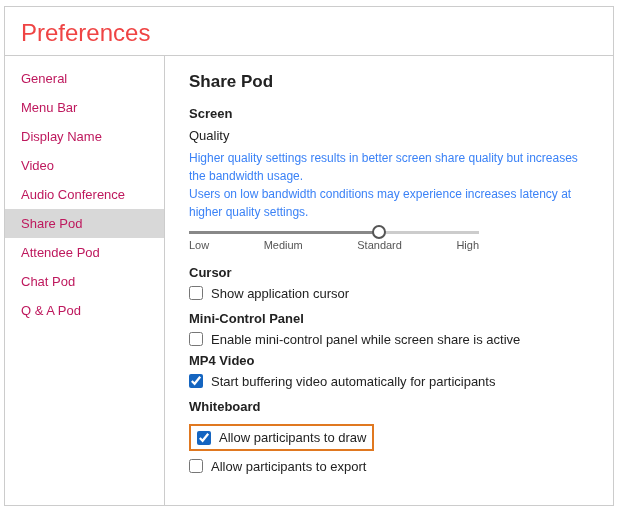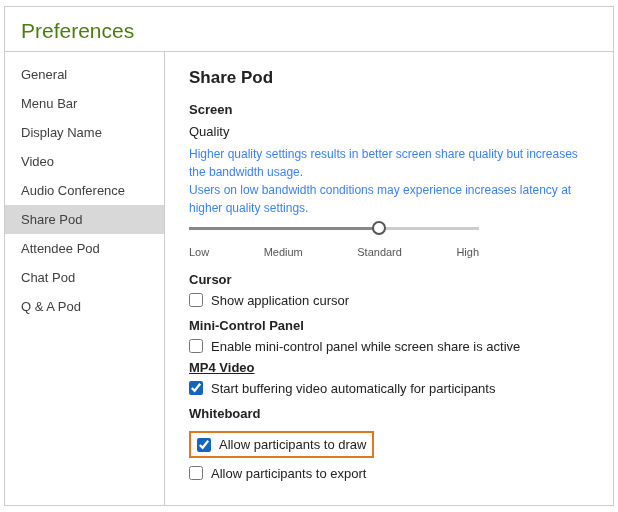--- a/index.html
+++ b/index.html
@@ -18,39 +18,39 @@
       margin: 6px auto;
       border: 1px solid #ccc;
       display: flex;
       flex-direction: column;
     }
     .header {
       padding: 12px 16px 8px 16px;
       border-bottom: 1px solid #ccc;
     }
     .header-title {
-      font-size: 21px;
+      font-size: 24px;
       font-weight: normal;
-      color: #4d7c0f;
+      color: #ef4444;
     }
     .body {
       display: flex;
       flex: 1;
       overflow: hidden;
     }
     .sidebar {
       width: 160px;
       border-right: 1px solid #ccc;
       padding: 8px 0;
       flex-shrink: 0;
     }
     .sidebar-item {
       padding: 7px 16px;
       cursor: pointer;
-      color: #404040;
+      color: #be185d;
       font-size: 13px;
     }
     .sidebar-item.active {
       background: #d8d8d8;
     }
     .main-content {
       flex: 1;
       padding: 16px 24px;
       overflow-y: auto;
     }
@@ -100,21 +100,21 @@
       border-radius: 50%;
       background: #fff;
       border: 2px solid #555;
     }
     .slider-labels {
       display: flex;
       justify-content: space-between;
       font-size: 11px;
       color: #555;
       width: 290px;
-      margin-top: 16px;
+      margin-top: 5px;
     }
     .checkbox-row {
       display: flex;
       align-items: flex-start;
       margin: 6px 0;
       font-size: 13px;
     }
     .checkbox-row input[type="checkbox"] {
       margin-right: 8px;
       width: 14px;
@@ -182,21 +182,21 @@
         <input type="checkbox" style="">
         <span>Show application cursor</span>
       </div>
 
       <div class="subsection-label" style="margin-top:10px;">Mini-Control Panel</div>
       <div class="checkbox-row">
         <input type="checkbox" style="">
         <span>Enable mini-control panel while screen share is active</span>
       </div>
 
-      <div class="subsection-label" style="margin-top:2px;text-decoration:underline;">MP4 Video</div>
+      <div class="subsection-label" style="margin-top:2px;">MP4 Video</div>
       <div class="checkbox-row">
         <input type="checkbox" checked="" style="">
         <span>Start buffering video automatically for participants</span>
       </div>
 
       <div class="subsection-label" style="margin-top:10px;">Whiteboard</div>
       <div class="whiteboard-highlight">
         <input type="checkbox" checked="" style="">
         <span>Allow participants to draw</span>
       </div>

